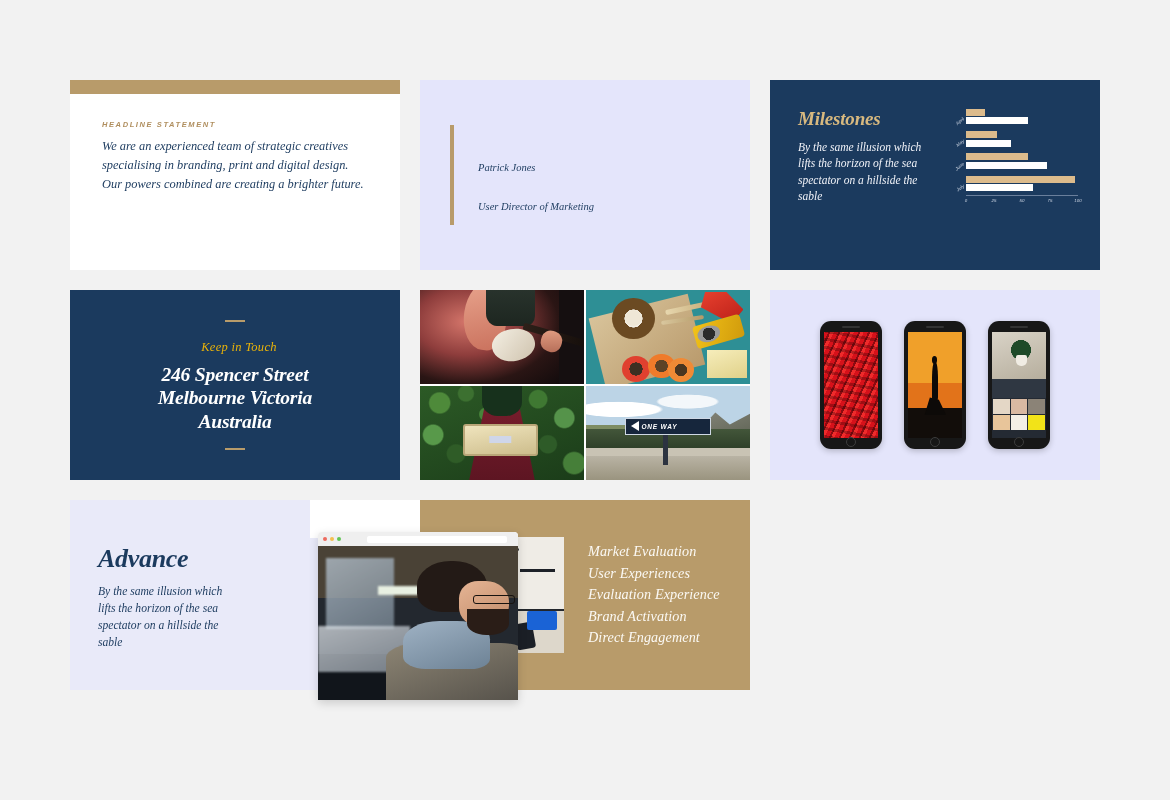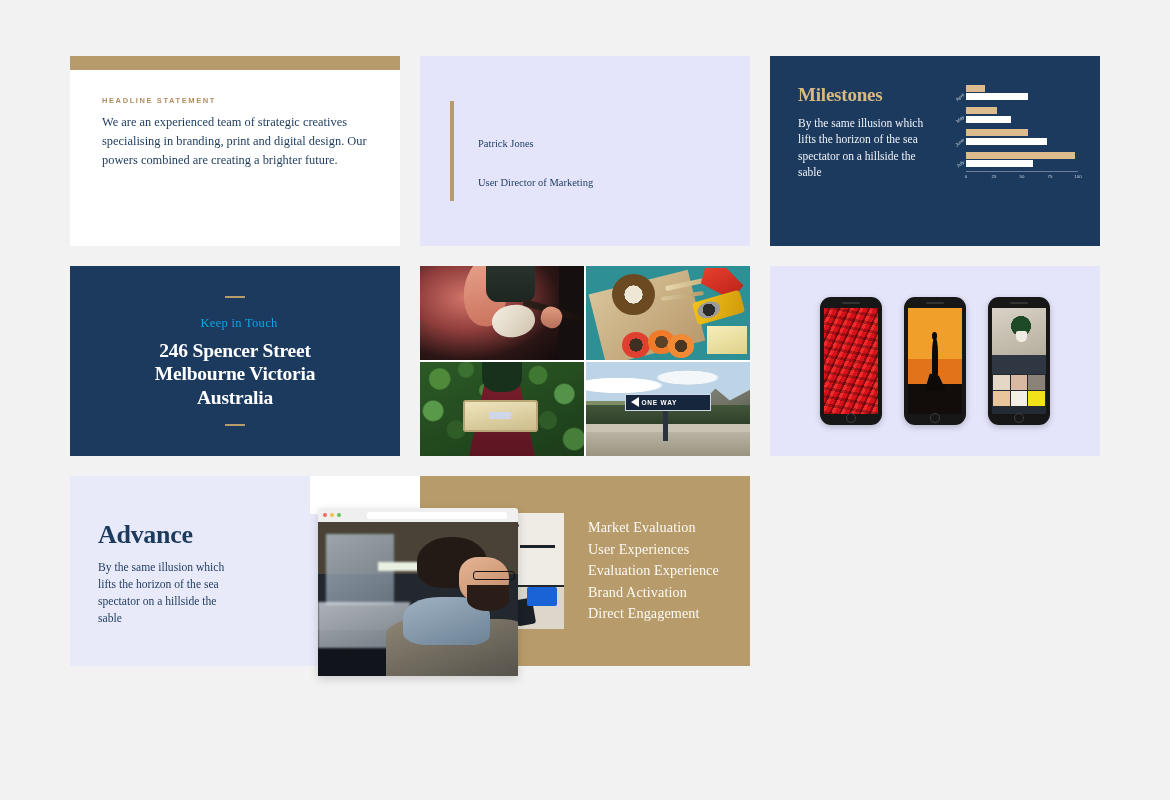--- a/index.html
+++ b/index.html
@@ -5,21 +5,22 @@
   * { box-sizing: border-box; margin: 0; padding: 0; }
   html, body {
     width: 1170px; height: 800px;
     background: #f2f2f2;
     font-family: "Liberation Serif", serif;
     overflow: hidden;
   }
   .board {
     position: relative;
     width: 932px; height: 800px;
-    padding: 56px 70px;
+    padding: 80px 70px;
+    font-style: italic;
   }
   .grid {
     display: grid;
     grid-template-columns: 330px 330px 330px;
     grid-template-rows: 190px 190px 190px;
     gap: 20px 20px;
   }
   .card { position: relative; overflow: hidden; }
 
   
@@ -77,21 +78,21 @@
     font-family: "Liberation Sans", sans-serif; font-size: 4.4px; color: #c9d2e0;
   }
 
   
   .c-address {
     background: #1b3a5e; display: flex; flex-direction: column;
     align-items: center; justify-content: center; text-align: center;
   }
   .dash { width: 20px; height: 2px; background: #b89b6a; }
   .keep-label {
-    font-size: 12.5px; color: #0ea5e9; margin: 18px 0 8px 8px; letter-spacing: 0.3px;
+    font-size: 12.5px; color: #eab308; margin: 18px 0 8px 8px; letter-spacing: 0.3px;
   }
   .address-text {
     font-size: 19.5px; font-weight: 700; color: #ffffff; line-height: 1.21;
     margin-bottom: 15px; letter-spacing: -0.2px;
   }
 
   
   .c-photos { display: grid; grid-template-columns: 1fr 1fr; grid-template-rows: 1fr 1fr; gap: 2px; background:#fff; }
   .ph { position: relative; overflow: hidden; }
 

